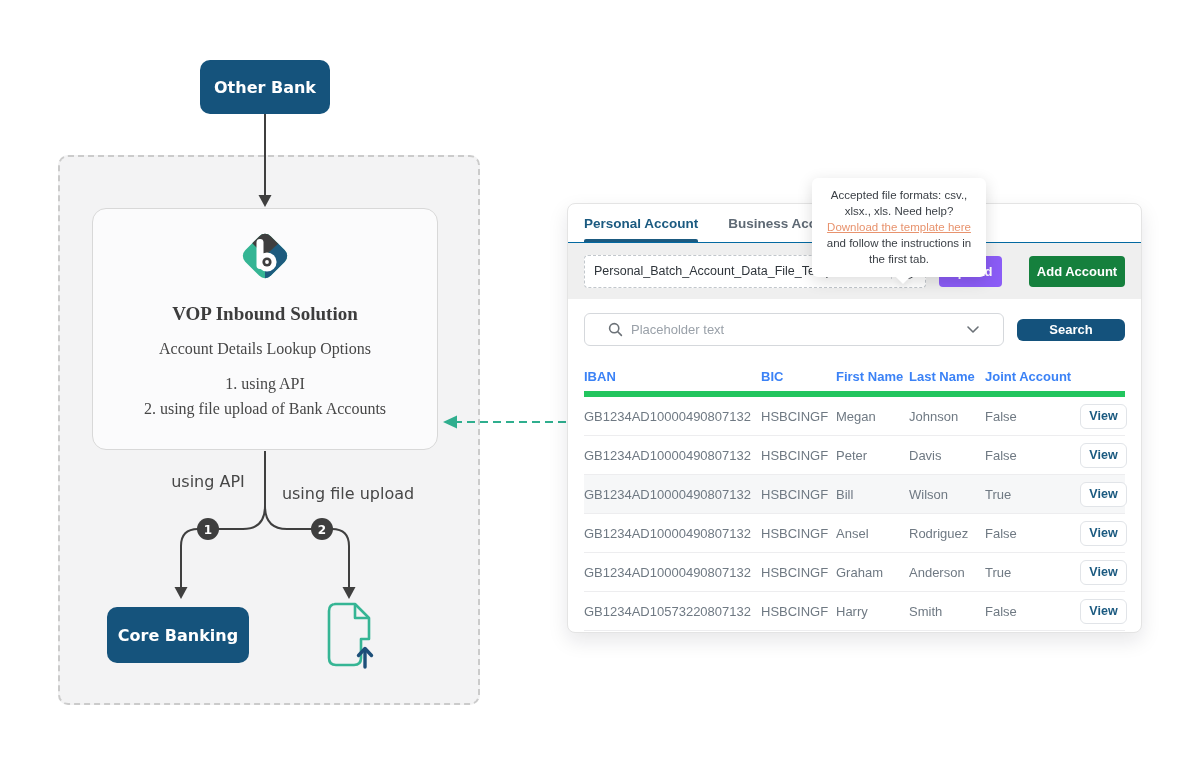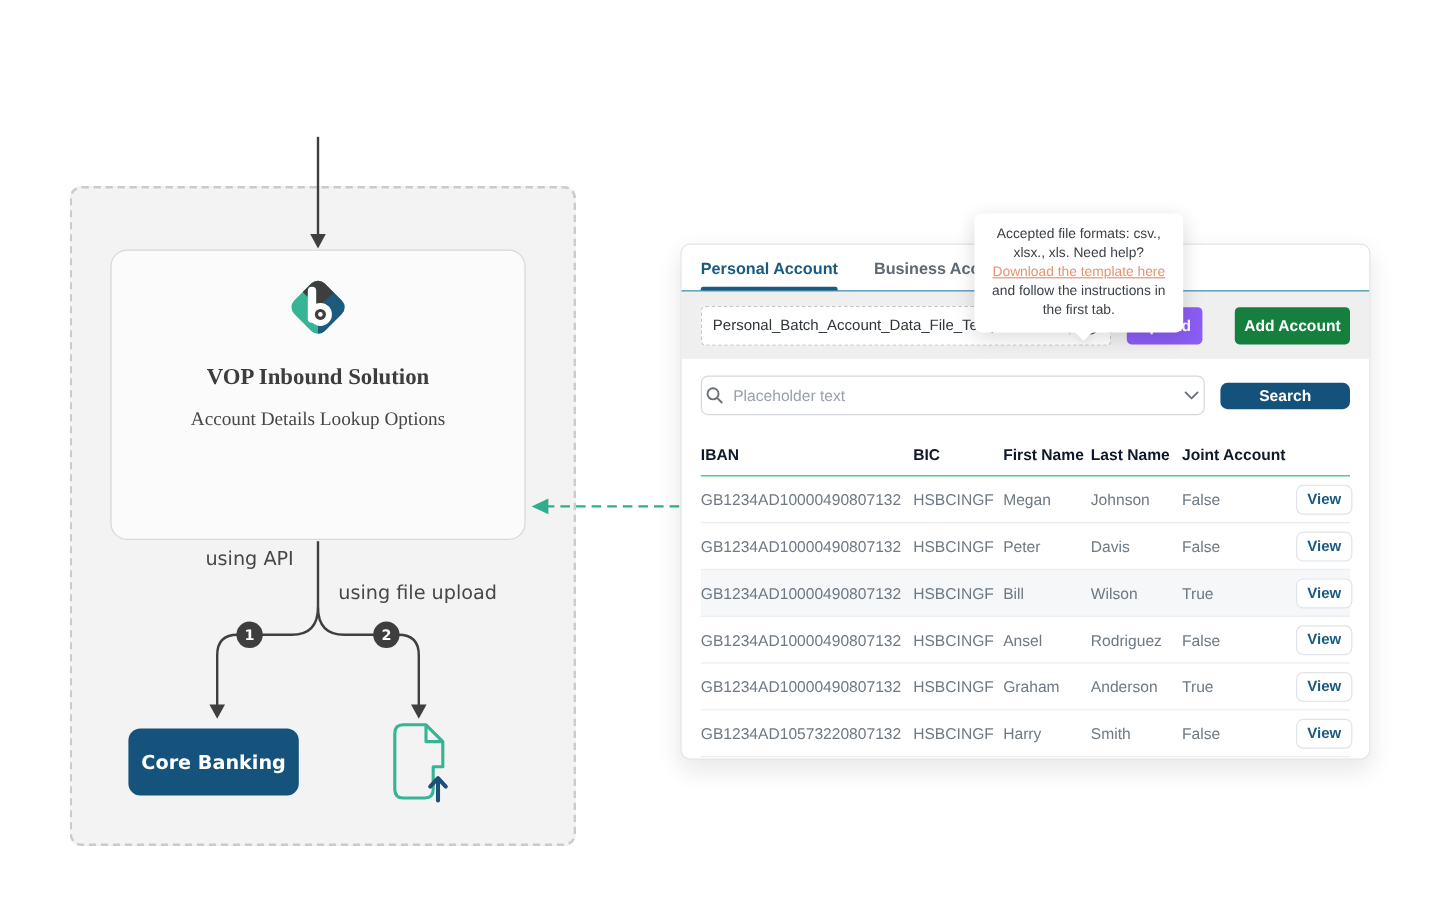--- a/index.html
+++ b/index.html
@@ -17,21 +17,21 @@
 
   .solution-card { position:absolute; left:92px; top:208px; width:346px; height:242px;
     background:#fbfbfc; border:1px solid #d8d8d8; border-radius:14px; text-align:center;
     font-family:Liberation Serif, serif; color:#474747; }
   .solution-card .logo { margin:18px auto 0; width:58px; height:58px; }
   .solution-title { margin-top:14px; font-size:19px; font-weight:bold; color:#3d3d3d; }
   .solution-sub { margin-top:15px; font-size:16px; }
   .solution-opts { margin-top:13px; font-size:16px; line-height:25px; }
 
   .branch-label { position:absolute; font-family:"DejaVu Sans", sans-serif; font-size:16px; color:#474747; text-align:center; }
-  .branch-label.left  { left:140px; top:456px; width:136px; }
+  .branch-label.left  { left:140px; top:472px; width:136px; }
   .branch-label.right { left:268px; top:484px; width:160px; }
 
   svg.overlay { position:absolute; left:0; top:0; width:1200px; height:761px; pointer-events:none; }
 
   
   .panel { position:absolute; left:567px; top:203px; width:575px; height:430px; background:#fff;
     border:1px solid #e4e4e4; border-radius:8px; box-shadow:0 8px 20px rgba(16,24,40,.10); z-index:2; }
 
   .tabs { display:flex; align-items:stretch; height:39px; padding:0 16px; gap:30px; border-bottom:1px solid #0369a1; }
   .tab { display:flex; align-items:center; font-size:13.5px; font-weight:bold; color:#5e6974; position:relative; cursor:default; }
@@ -46,27 +46,27 @@
   .file-divider { width:1px; height:16px; background:#d3d6da; }
   .help-icon { width:16px; height:16px; border:1.4px solid #4b5157; border-radius:50%; color:#4b5157;
     font-size:10.5px; font-weight:bold; display:flex; align-items:center; justify-content:center; cursor:pointer; }
   .btn { display:flex; align-items:center; justify-content:center; color:#fff; font-weight:bold; font-size:13px;
     border:none; border-radius:4px; cursor:pointer; }
   .upload-btn { width:63px; height:31px; background:#8b5cf6; margin-left:13px; }
   .add-account-btn { width:96px; height:31px; background:#15803d; margin-left:auto; }
 
   .search-row { display:flex; align-items:center; margin:14px 16px 0; }
   .search-input { display:flex; align-items:center; width:420px; height:33px; border:1px solid #d5d8dc;
-    border-radius:6px; padding:0 3px; gap:8px; background:#fff; }
+    border-radius:6px; padding:0 23px; gap:8px; background:#fff; }
   .search-placeholder { flex:1; font-size:13px; color:#9aa1a9; }
   .search-btn { width:108px; height:22px; background:#14527c; border-radius:6px; margin-left:auto; }
 
   .table { margin:15px 16px 0; }
   .t-head, .t-row { display:grid; grid-template-columns:177px 75px 73px 76px 95px 1fr; align-items:center; }
-  .t-head { height:36px; font-size:13px; font-weight:bold; color:#0f172a; border-bottom:1px solid #22c55e; }
+  .t-head { height:36px; font-size:13px; font-weight:bold; color:#3b82f6; border-bottom:6px solid #22c55e; }
   .t-row { height:39px; font-size:13px; color:#6f7983; border-bottom:1px solid #ededef; }
   .t-row.highlight { background:#f6f7f8; }
   .view-btn { justify-self:end; width:47px; height:25px; background:#fff; border:1px solid #e1e4e8;
     border-radius:6px; color:#1b5a80; font-weight:bold; font-size:12.5px; display:flex; align-items:center; justify-content:center; cursor:pointer; }
 
   .tooltip { position:absolute; left:812px; top:178px; width:174px; background:#fff; border-radius:6px;
     box-shadow:0 4px 16px rgba(0,0,0,.14); padding:9px 8px 10px; font-size:11.5px; line-height:16px;
     color:#3a3f45; text-align:center; z-index:6; }
   .tooltip .caret { position:absolute; left:86px; bottom:-5px; width:10px; height:10px; background:#fff;
     transform:rotate(45deg); box-shadow:3px 3px 6px rgba(0,0,0,.06); }
@@ -105,20 +105,21 @@
     <g transform="translate(327,603)">
       <path d="M8,1 H28 L42,15 V36 H34 V55 Q34,62 27,62 H9 Q2,62 2,55 V8 Q2,1 9,1 Z" fill="none" stroke="#35b594" stroke-width="2.6" stroke-linejoin="round"></path>
       <path d="M28,1 V15 H42" fill="none" stroke="#35b594" stroke-width="2.6" stroke-linejoin="round"></path>
       <g stroke="#1d4f79" stroke-width="3.4" fill="none" stroke-linecap="round" stroke-linejoin="round">
         <path d="M38,64 V47"></path>
         <path d="M31.5,52.5 L38,45.5 L44.5,52.5"></path>
       </g>
     </g>
   </svg>
 
+  <div class="node other-bank">Other Bank</div>
 
   <div class="solution-card">
     <svg class="logo" viewBox="0 0 58 58">
       <defs>
         <clipPath id="diamondClip">
           <rect x="11" y="11" width="36" height="36" rx="8" transform="rotate(45 29 29)"></rect>
         </clipPath>
       </defs>
       <g clip-path="url(#diamondClip)">
         <rect x="0" y="0" width="58" height="58" fill="#35b594"></rect>
@@ -127,20 +128,24 @@
       </g>
       <g>
         <rect x="20.5" y="12" width="7" height="30" rx="3.4" fill="#ffffff"></rect>
         <circle cx="31" cy="35" r="9.6" fill="#ffffff"></circle>
         <circle cx="31" cy="35" r="4.6" fill="#3e3e3e"></circle>
         <circle cx="31" cy="35" r="1.9" fill="#ffffff"></circle>
       </g>
     </svg>
     <div class="solution-title">VOP Inbound Solution</div>
     <div class="solution-sub">Account Details Lookup Options</div>
+    <div class="solution-opts">
+      <div>1. using API</div>
+      <div>2. using file upload of Bank Accounts</div>
+    </div>
   </div>
 
   <div class="branch-label left">using API</div>
   <div class="branch-label right">using file upload</div>
 
   <div class="node core-banking">Core Banking</div>
 
   <div class="panel">
 
     <div class="tabs">

